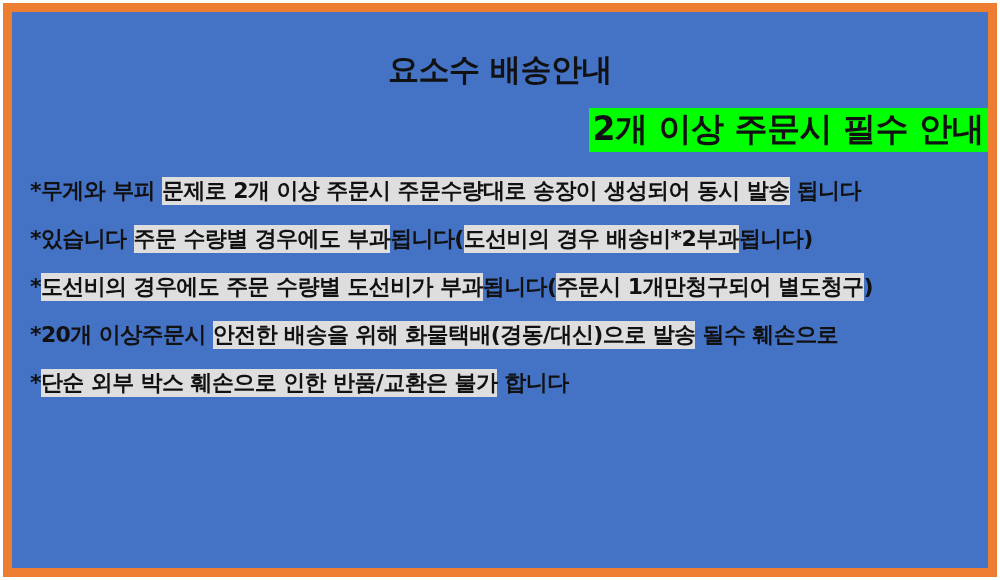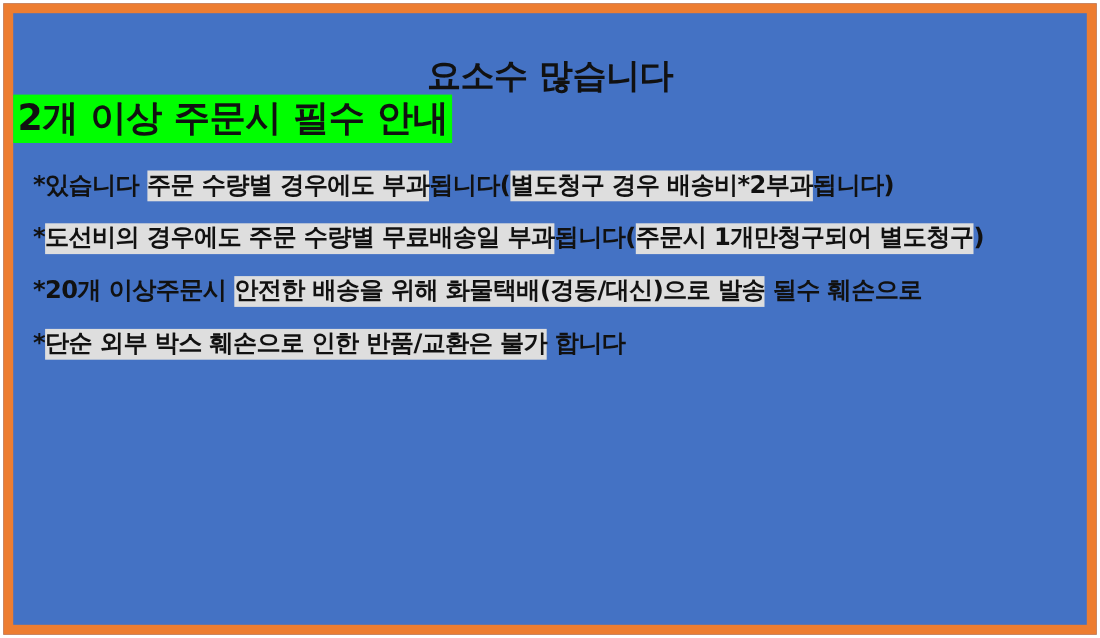--- a/index.html
+++ b/index.html
@@ -40,21 +40,22 @@
   .main-title {
     display: inline-block;
     font-size: 31px;
     font-weight: 700;
     color: #111111;
     letter-spacing: -0.5px;
     line-height: 1.1;
   }
 
   .subtitle-block {
-    text-align: left;
+    text-align: right;
+    margin-top: 22px;
   }
   .sub-title {
     display: inline-block;
     font-size: 33px;
     font-weight: 700;
     color: #111111;
     background: #00FF00;          
     padding: 2px 4px 4px 4px;
     line-height: 1.15;
     letter-spacing: -0.5px;
@@ -88,28 +89,29 @@
     -webkit-box-decoration-break: clone;
   }
 </style>
 </head>
 <body>
 
 <div class="notice-card">
   <div class="notice-frame">
 
     <div class="title-block">
-      <span class="main-title">요소수 많습니다</span>
+      <span class="main-title">요소수 배송안내</span>
     </div>
 
     <div class="subtitle-block">
       <span class="sub-title">2개 이상 주문시 필수 안내</span>
     </div>
 
     <div class="body-block">
-        <div class="notice-line"><span class="seg">*있습니다 </span><span class="seg hl">주문 수량별 경우에도 부과</span><span class="seg">됩니다(</span><span class="seg hl">별도청구 경우 배송비*2부과</span><span class="seg">됩니다)</span></div>
-        <div class="notice-line"><span class="seg">*</span><span class="seg hl">도선비의 경우에도 주문 수량별 무료배송일 부과</span><span class="seg">됩니다(</span><span class="seg hl">주문시 1개만청구되어 별도청구</span><span class="seg">)</span></div>
+        <div class="notice-line"><span class="seg">*무게와 부피 </span><span class="seg hl">문제로 2개 이상 주문시 주문수량대로 송장이 생성되어 동시 발송</span><span class="seg"> 됩니다</span></div>
+        <div class="notice-line"><span class="seg">*있습니다 </span><span class="seg hl">주문 수량별 경우에도 부과</span><span class="seg">됩니다(</span><span class="seg hl">도선비의 경우 배송비*2부과</span><span class="seg">됩니다)</span></div>
+        <div class="notice-line"><span class="seg">*</span><span class="seg hl">도선비의 경우에도 주문 수량별 도선비가 부과</span><span class="seg">됩니다(</span><span class="seg hl">주문시 1개만청구되어 별도청구</span><span class="seg">)</span></div>
         <div class="notice-line"><span class="seg">*20개 이상주문시 </span><span class="seg hl">안전한 배송을 위해 화물택배(경동/대신)으로 발송</span><span class="seg"> 될수 훼손으로</span></div>
         <div class="notice-line"><span class="seg">*</span><span class="seg hl">단순 외부 박스 훼손으로 인한 반품/교환은 불가</span><span class="seg"> 합니다</span></div>
       </div>
 
   </div>
 </div>
 
 </body></html>

